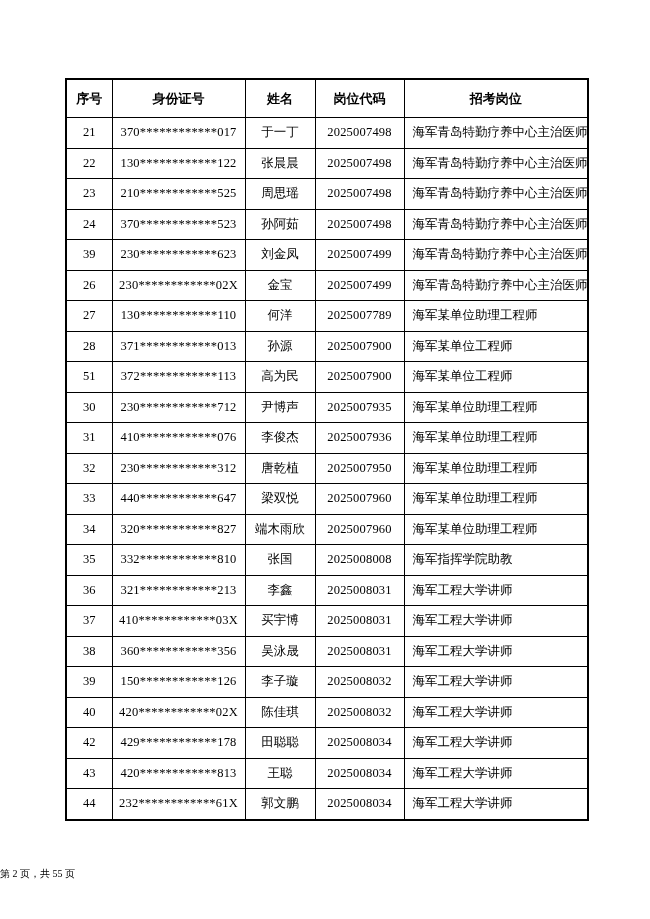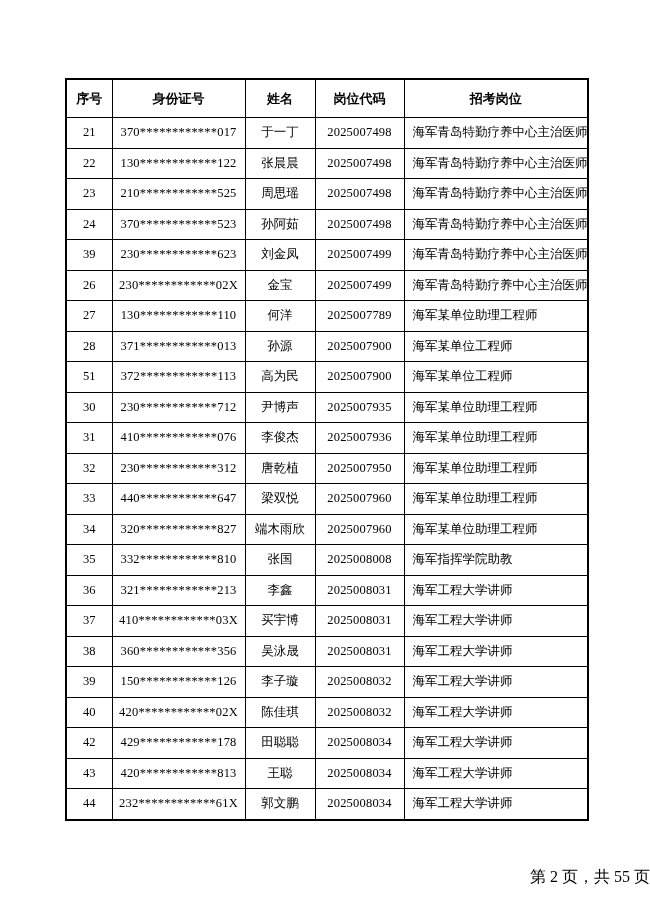--- a/index.html
+++ b/index.html
@@ -59,22 +59,22 @@
   table.roster tbody td.cell-id-number,
   table.roster tbody td.cell-job-code {
     font-size: 12.5px;
     letter-spacing: 0.2px;
   }
   .footer {
     position: absolute;
     left: 0;
     top: 867px;
     width: 650px;
-    text-align: right;
-    font-size: 16px;
+    text-align: left;
+    font-size: 10px;
     font-family: "Liberation Serif", "DejaVu Serif", serif;
   }
 </style>
 </head>
 <body>
 
 <div class="page">
 
   <table class="roster">
     <colgroup>

